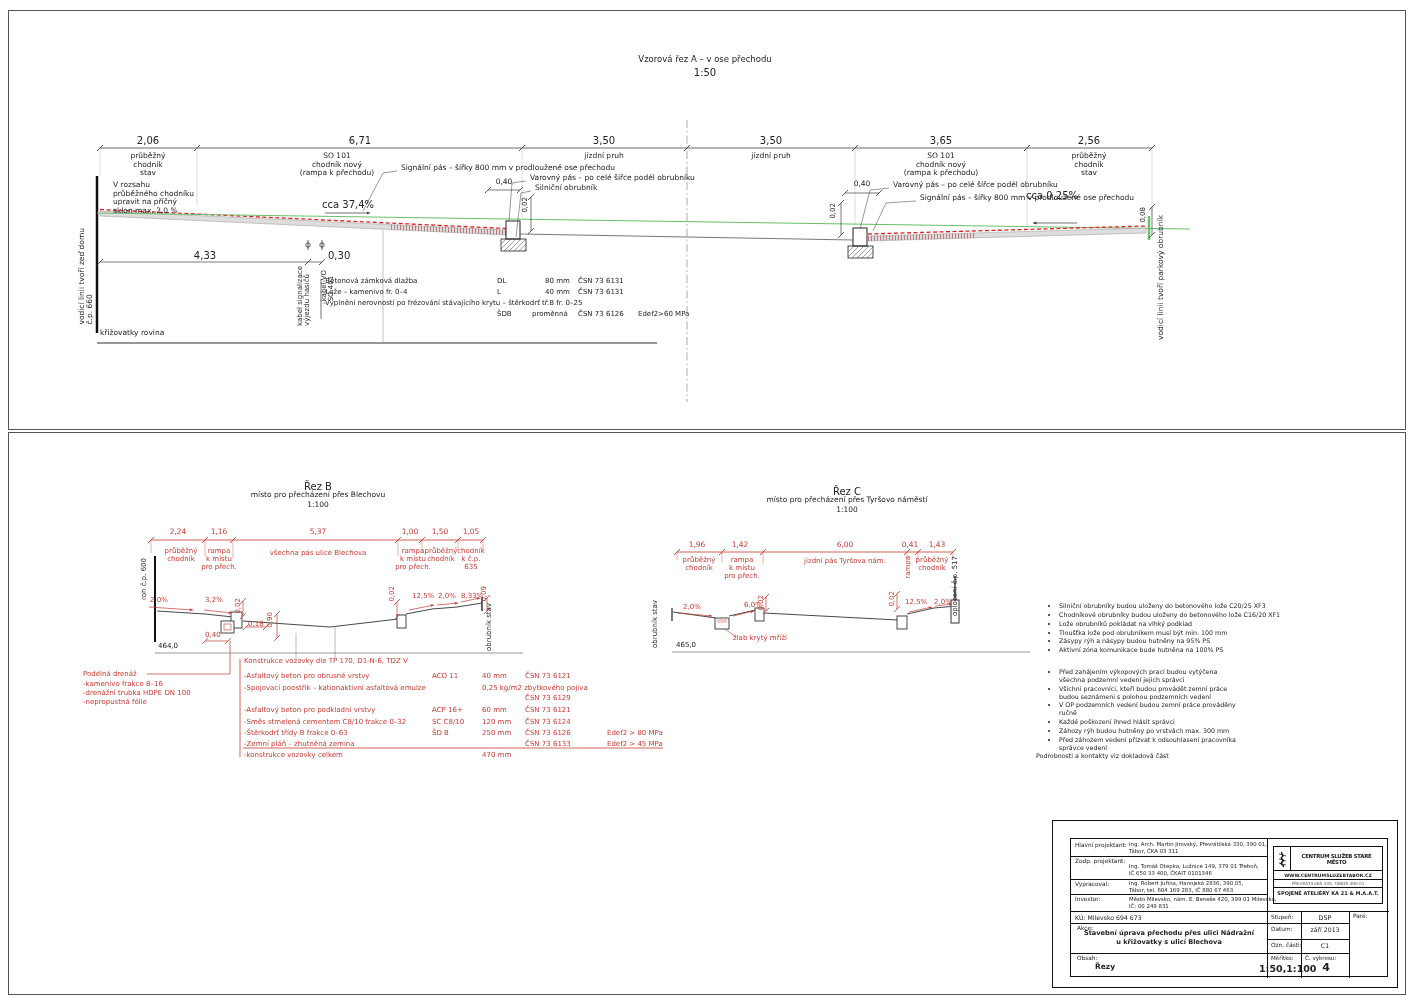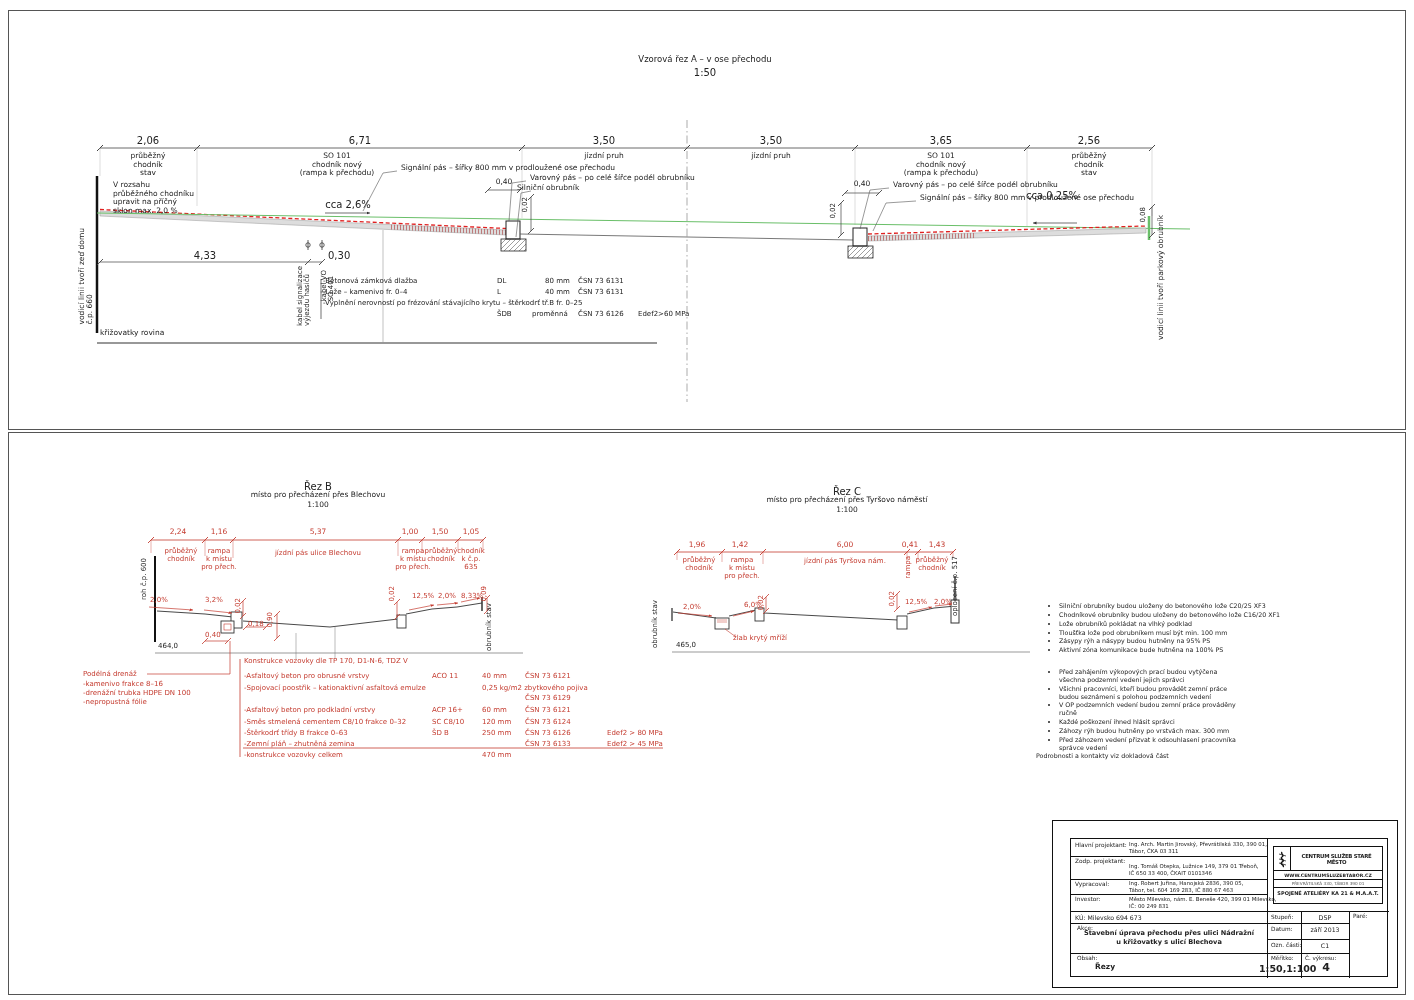--- a/index.html
+++ b/index.html
@@ -178,24 +178,24 @@
 <div class="t c ctr s75" style="left:1089px;top:152px">průběžný
 chodník
 stav</div>
 
 <div class="t s75" style="left:113px;top:181px">V rozsahu
 průběžného chodníku
 upravit na příčný
 sklon max. 2,0 %</div>
 <div class="t s75" style="left:401px;top:164px">Signální pás – šířky 800 mm v prodloužené ose přechodu</div>
 <div class="t s75" style="left:530px;top:174px">Varovný pás – po celé šířce podél obrubníku</div>
-<div class="t s75" style="left:517px;top:184px">Silniční obrubník</div>
+<div class="t s75" style="left:535px;top:184px">Silniční obrubník</div>
 <div class="t c s75" style="left:504px;top:178px">0,40</div>
 <div class="t v s7" style="left:522px;top:197px">0,02</div>
-<div class="t c s8" style="left:348px;top:199px">cca 2,6%</div>
+<div class="t c s8" style="left:348px;top:199px">cca 37,4%</div>
 
 <div class="t c s75" style="left:862px;top:180px">0,40</div>
 <div class="t s75" style="left:893px;top:181px">Varovný pás – po celé šířce podél obrubníku</div>
 <div class="t s75" style="left:920px;top:194px">Signální pás – šířky 800 mm v prodloužené ose přechodu</div>
 <div class="t v s7" style="left:830px;top:203px">0,02</div>
 <div class="t c s8" style="left:1052px;top:190px">cca 0,25%</div>
 <div class="t v s7" style="left:1140px;top:207px">0,08</div>
 
 <div class="t v s75" style="left:78px;top:228px">vodicí linii tvoří zeď domu
 č.p. 660</div>
@@ -232,21 +232,21 @@
 <div class="t c s75 red" style="left:318px;top:528px">5,37</div>
 <div class="t c s75 red" style="left:410px;top:528px">1,00</div>
 <div class="t c s75 red" style="left:440px;top:528px">1,50</div>
 <div class="t c s75 red" style="left:471px;top:528px">1,05</div>
 
 <div class="t c ctr s7 red" style="left:181px;top:547px">průběžný
 chodník</div>
 <div class="t c ctr s7 red" style="left:219px;top:547px">rampa
 k místu
 pro přech.</div>
-<div class="t c ctr s7 red" style="left:318px;top:549px">jízdní pás ulice Blechovu</div>
+<div class="t c ctr s7 red" style="left:318px;top:549px">všechna pás ulice Blechova</div>
 <div class="t c ctr s7 red" style="left:413px;top:547px">rampa
 k místu
 pro přech.</div>
 <div class="t c ctr s7 red" style="left:441px;top:547px">průběžný
 chodník</div>
 <div class="t c ctr s7 red" style="left:471px;top:547px">chodník
 k č.p.
 635</div>
 
 <div class="t v s7" style="left:141px;top:558px">roh č.p. 600</div>

